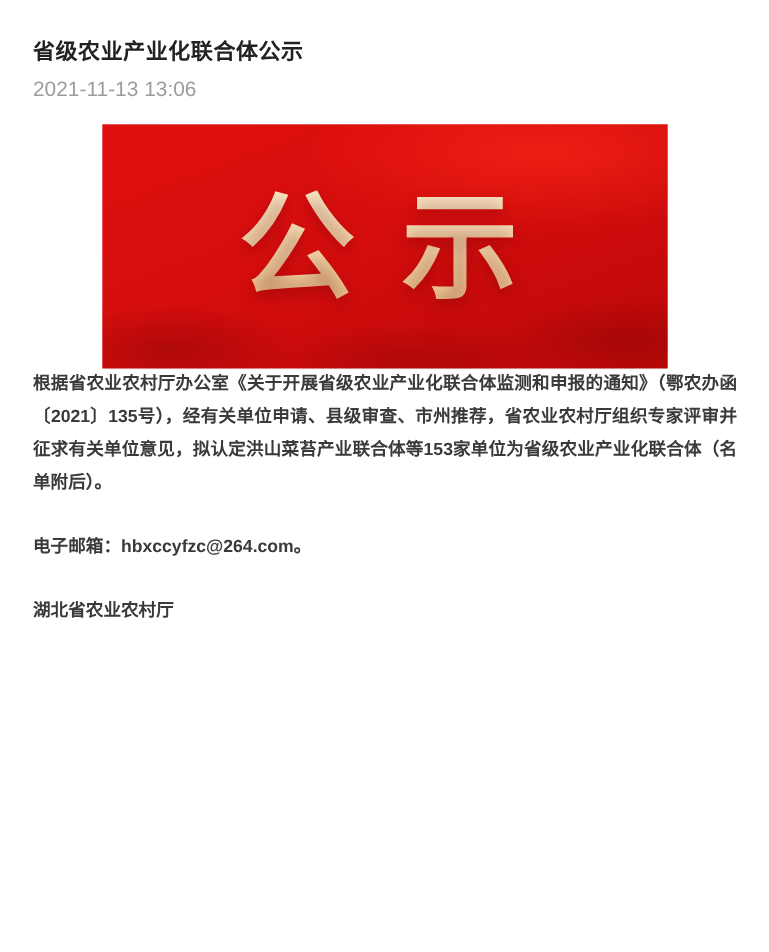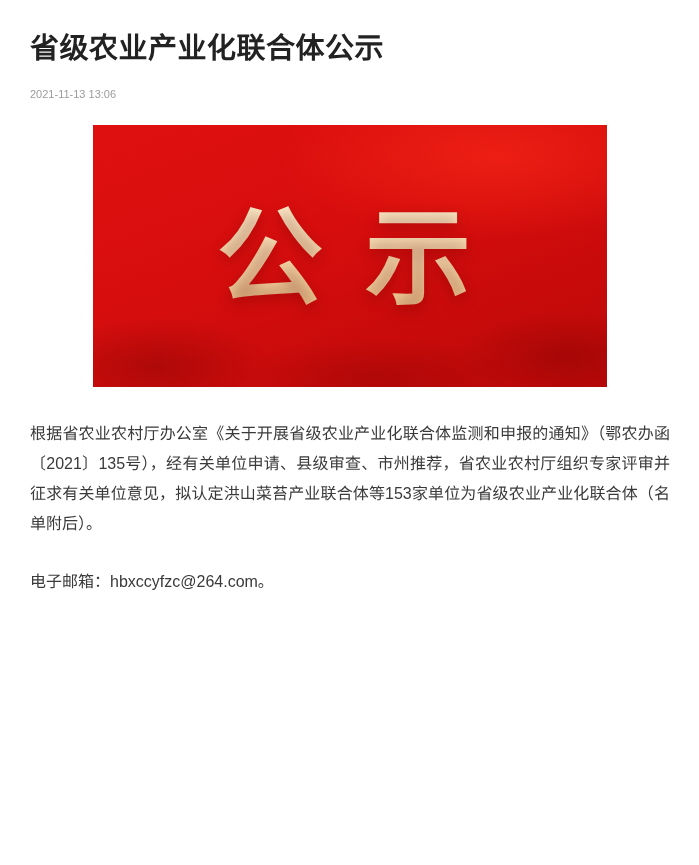--- a/index.html
+++ b/index.html
@@ -12,36 +12,36 @@
   .page {
     width: 699px;
     min-height: 865px;
     margin: 0 auto;
     background: #ffffff;
     padding: 0 29px 10px 30px;
     overflow: hidden;
   }
   .article-title {
     margin-top: 30px;
-    font-size: 29px;
+    font-size: 20px;
     line-height: 36px;
     font-weight: bold;
     color: #222222;
     letter-spacing: 0.5px;
   }
   .publish-date {
-    margin-top: 18px;
-    font-size: 11px;
+    margin-top: 6px;
+    font-size: 19px;
     line-height: 20px;
     color: #9c9c9c;
   }
   .banner {
     position: relative;
     width: 514px;
-    height: 262px;
+    height: 222px;
     margin: 21px auto 0 auto;
     background:
       radial-gradient(ellipse 60% 45% at 78% 12%, rgba(255,45,25,0.55), rgba(255,45,25,0) 70%),
       radial-gradient(ellipse 30% 25% at 12% 92%, rgba(90,0,0,0.28), rgba(90,0,0,0) 75%),
       radial-gradient(ellipse 35% 20% at 55% 96%, rgba(100,0,0,0.22), rgba(100,0,0,0) 75%),
       radial-gradient(ellipse 28% 22% at 92% 88%, rgba(90,0,0,0.25), rgba(90,0,0,0) 75%),
       linear-gradient(160deg, #e01010 0%, #d60d0d 45%, #bb0808 100%);
     display: flex;
     align-items: center;
     justify-content: center;
@@ -57,21 +57,21 @@
     background: linear-gradient(180deg, #fdedca 0%, #f6d7a8 55%, #f0c98f 100%);
     -webkit-background-clip: text;
     background-clip: text;
     color: transparent;
     -webkit-text-fill-color: transparent;
     text-shadow: 0 5px 14px rgba(90, 0, 0, 0.30);
     transform: translateY(2px);
     white-space: nowrap;
   }
   .article-body {
-    margin-top: 32px;
+    font-weight: bold;
   }
   .article-body p {
     font-size: 16px;
     line-height: 30px;
     color: #3a3a3a;
     margin: 0 0 28px 0;
     text-align: justify;
     word-break: break-all;
   }
 </style>
@@ -84,15 +84,16 @@
 
   <div class="publish-date">2021-11-13 13:06</div>
 
   <div class="banner">
     <span class="banner-text">公示</span>
   </div>
 
   <div class="article-body">
     <p>根据省农业农村厅办公室《关于开展省级农业产业化联合体监测和申报的通知》（鄂农办函〔2021〕135号），经有关单位申请、县级审查、市州推荐，省农业农村厅组织专家评审并征求有关单位意见，拟认定洪山菜苔产业联合体等153家单位为省级农业产业化联合体（名单附后）。</p>
     <p>电子邮箱：hbxccyfzc@264.com。</p>
+    <p>湖北省农业农村厅</p>
   </div>
 
 </div>
 
 </body></html>

